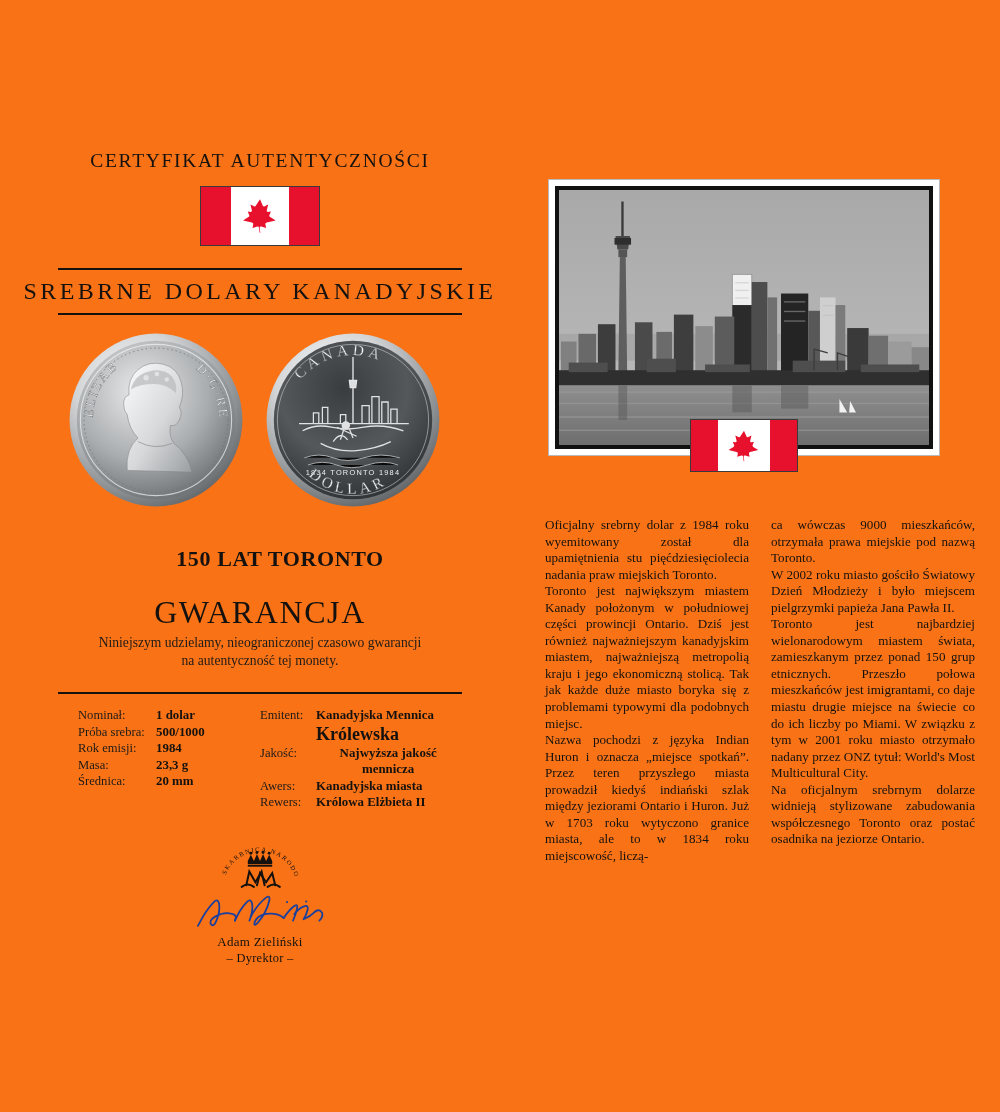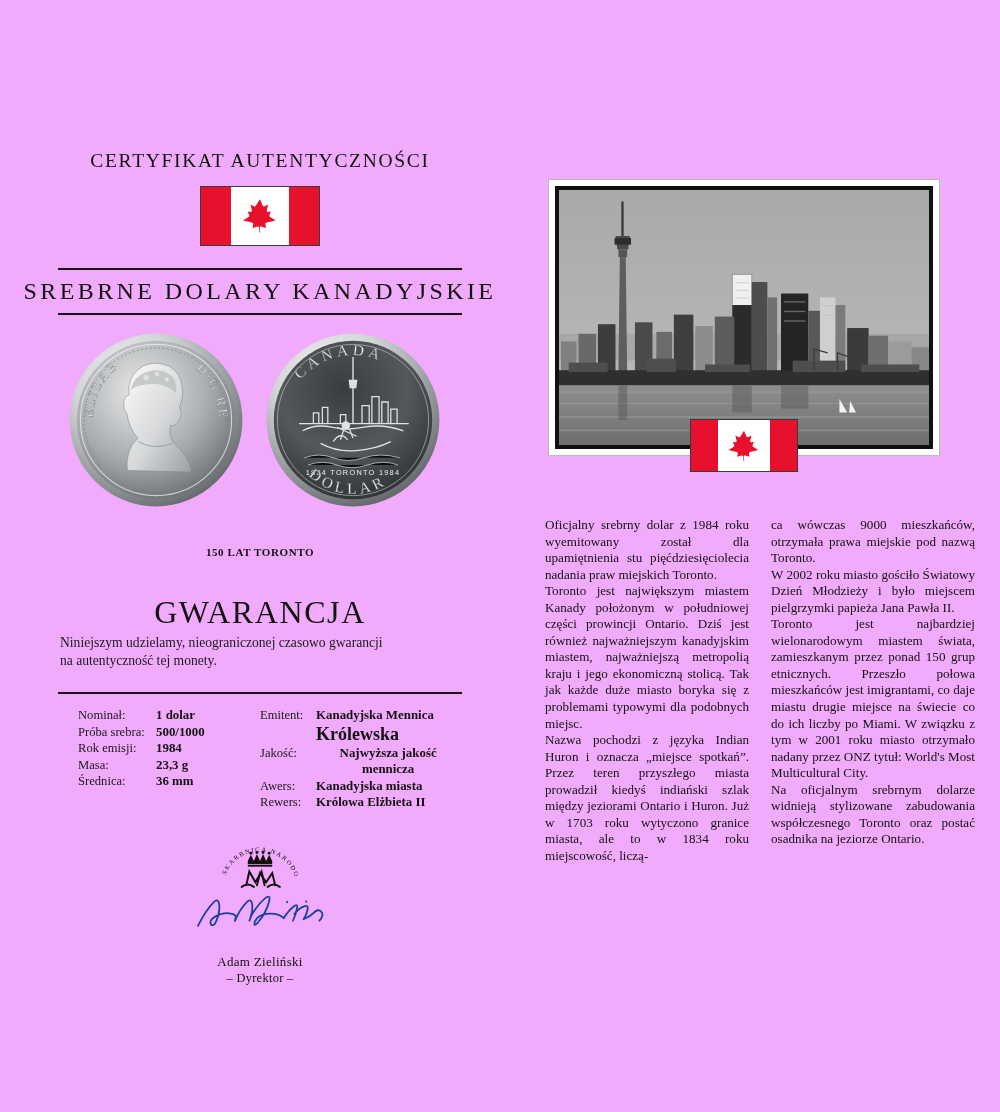--- a/index.html
+++ b/index.html
@@ -4,21 +4,21 @@
 <style>
   html,body{margin:0;padding:0;}
   body{
     width:1000px;height:1112px;
     background:#ffffff;
     font-family:"Liberation Serif","DejaVu Serif",serif;
     color:#1a1a1a;
     position:relative;
     overflow:hidden;
   }
-  .page{position:absolute;inset:0;background:#f0abfc;}
+  .page{position:absolute;inset:0;background:#f97316;}
 
   
   .left-panel{position:absolute;left:0;top:0;width:520px;height:1112px;}
 
   .cert-title{
     position:absolute;left:0;top:150px;width:520px;
     text-align:center;
     font-size:19.5px;letter-spacing:1.7px;
     color:#14110f;
   }
@@ -49,49 +49,49 @@
     text-align:center;font-size:24px;letter-spacing:3.4px;color:#14110f;
   }
 
   .coins{position:absolute;left:58px;top:330px;width:404px;height:185px;}
   .coin{position:absolute;top:0;width:180px;height:180px;}
   .coin.obv{left:8px;}
   .coin.rev{left:205px;}
 
   .coin-name{
     position:absolute;left:0;top:546px;width:520px;text-align:center;
-    font-size:11px;font-weight:bold;letter-spacing:.6px;color:#14110f;
+    font-size:22px;font-weight:bold;letter-spacing:.6px;color:#14110f;padding-left:20px;
   }
 
   .guarantee-h{
     position:absolute;left:0;top:594px;width:520px;text-align:center;
     font-size:32px;letter-spacing:1.6px;color:#14110f;
   }
   .guarantee-t{
-    position:absolute;left:60px;top:634px;width:400px;text-align:left;
+    position:absolute;left:60px;top:634px;width:400px;text-align:center;
     font-size:13.6px;line-height:18px;color:#1d1a18;
   }
 
   .rule-c{left:58px;top:692px;width:404px;height:1.8px;}
 
   .specs{position:absolute;left:58px;top:707px;width:404px;
          display:flex;gap:0;}
   .spec-col{width:202px;}
   .spec-row{display:flex;align-items:baseline;line-height:16.6px;}
   .spec-k{font-size:12.6px;color:#1d1a18;}
   .spec-v{font-size:12.9px;font-weight:bold;color:#14110f;text-align:center;}
   .col-a .spec-k{width:78px;margin-left:20px;}
   .col-b .spec-k{width:56px;}
   .spec-cont{font-size:18px;font-weight:bold;color:#14110f;}
   .col-b .spec-cont{margin-left:56px;}
 
   .sign-block{position:absolute;left:0;top:838px;width:520px;text-align:center;}
   .mint-logo{display:block;margin:0 auto;}
   .signature{display:block;margin:-6px auto 0;}
-  .sign-name{font-size:13px;color:#14110f;margin-top:20px;letter-spacing:.3px;}
+  .sign-name{font-size:13px;color:#14110f;margin-top:0;letter-spacing:.3px;}
   .sign-role{font-size:12.4px;color:#14110f;margin-top:1px;letter-spacing:.3px;}
 
   
   .right-panel{position:absolute;left:520px;top:12px;width:480px;height:1112px;}
 
   .photo-frame{
     position:absolute;left:28px;top:167px;width:392px;height:277px;
     background:#ffffff;border:1px solid #b9b9b9;box-sizing:border-box;
     padding:6px;
   }
@@ -270,21 +270,21 @@
         <div class="spec-row">
           <span class="spec-k">Rok emisji:</span>
           <span class="spec-v">1984</span>
         </div>
         <div class="spec-row">
           <span class="spec-k">Masa:</span>
           <span class="spec-v">23,3 g</span>
         </div>
         <div class="spec-row">
           <span class="spec-k">Średnica:</span>
-          <span class="spec-v">36 mm</span>
+          <span class="spec-v">20 mm</span>
         </div>
       </div>
 
       <div class="spec-col col-b">
         <div class="spec-row">
           <span class="spec-k">Emitent:</span>
           <span class="spec-v">Kanadyjska Mennica</span>
         </div>
         <div class="spec-cont">Królewska</div>
         <div class="spec-row">

